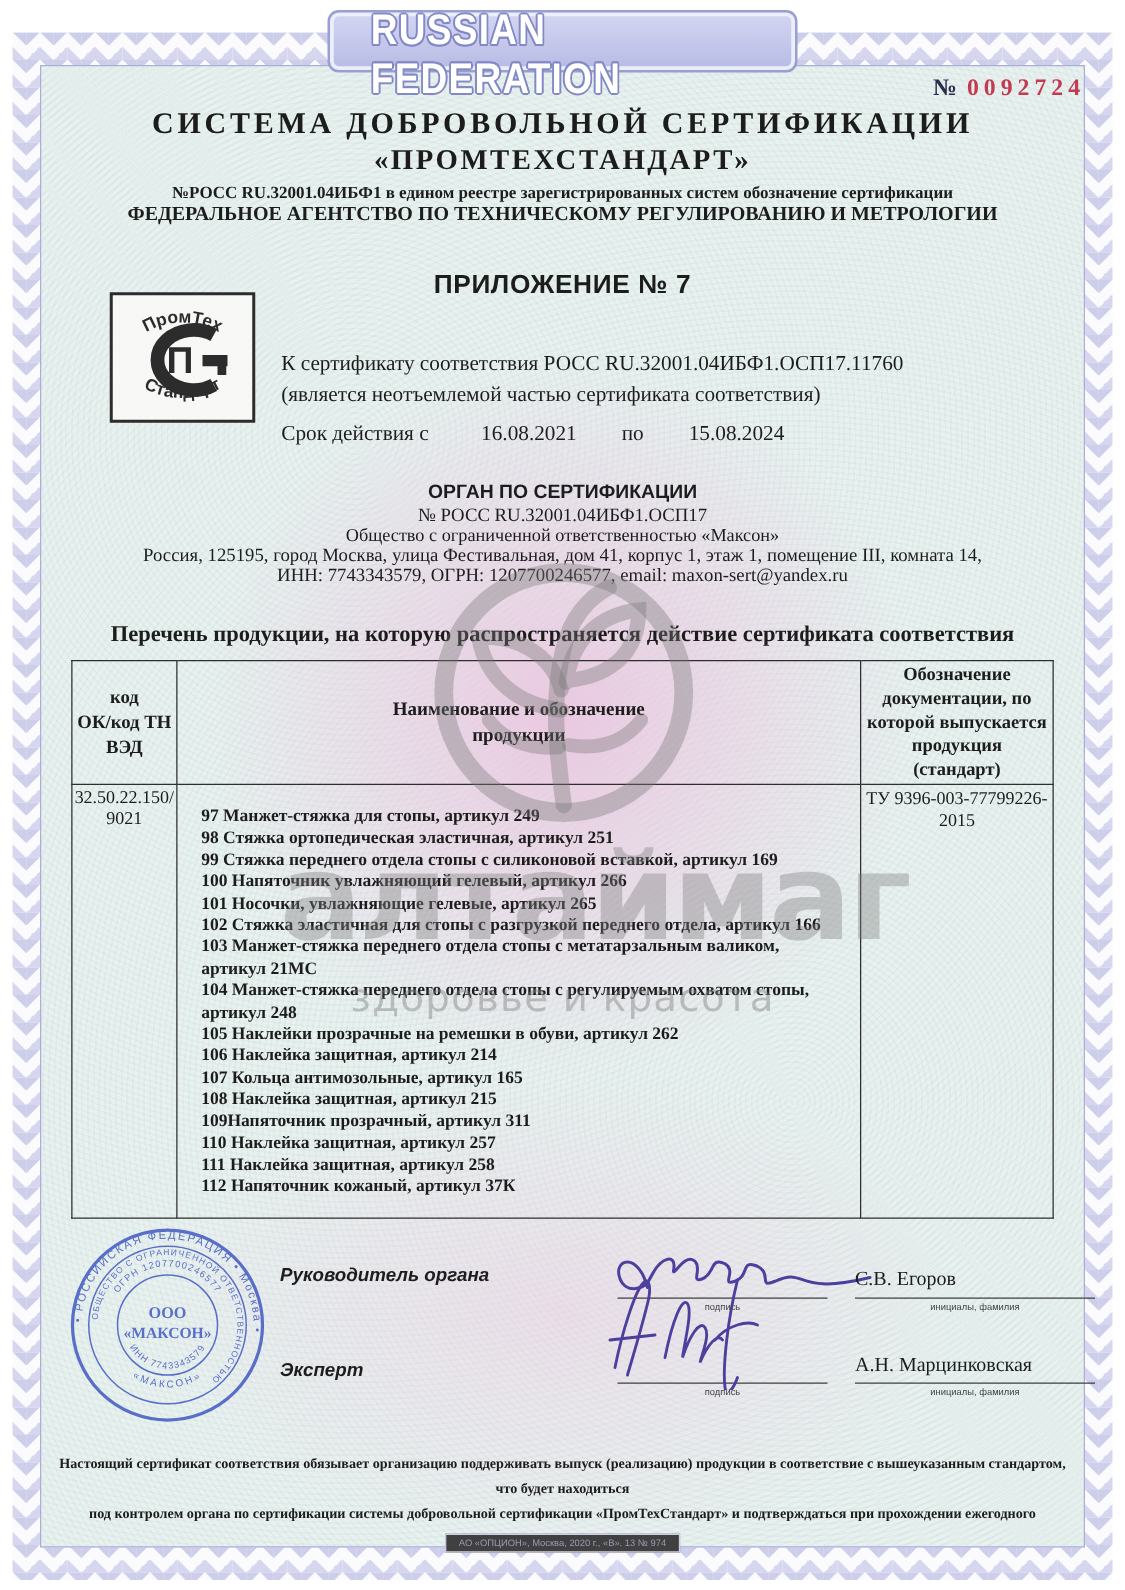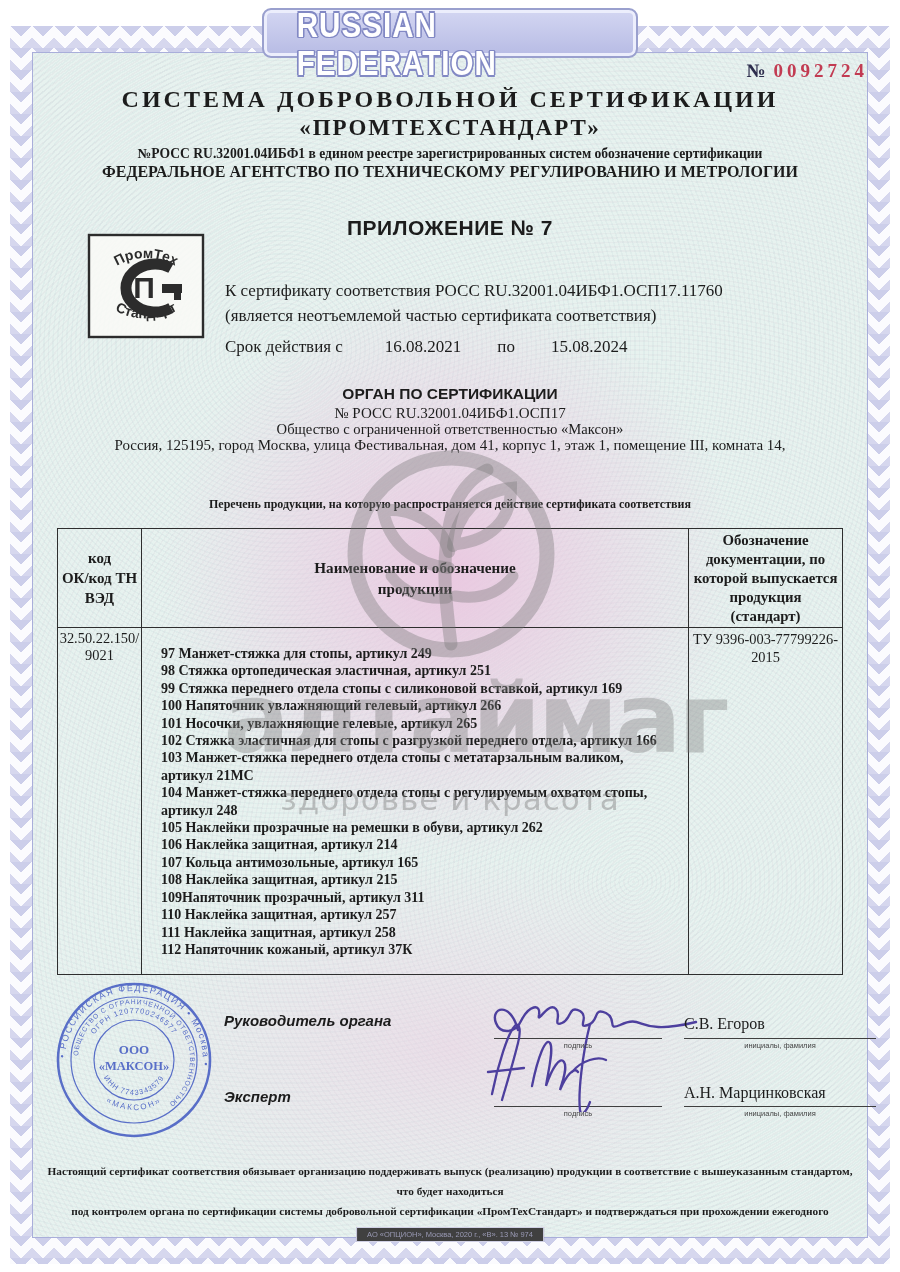--- a/index.html
+++ b/index.html
@@ -52,21 +52,21 @@
 
   .cert-ref{position:absolute;left:225px;top:278px;width:590px;font-size:17px;line-height:25px;z-index:5;}
   .validity{position:absolute;left:225px;top:337px;font-size:17px;z-index:5;display:flex;}
   .validity .gap-a{margin-left:42px;} .validity .gap-b{margin-left:36px;}
 
   .org-heading{top:385px;font-family:"Liberation Sans","DejaVu Sans",sans-serif;font-size:15.5px;font-weight:bold;}
   .org-number{top:405px;font-size:15px;}
   .org-name{top:421px;font-size:14.6px;}
   .org-address{top:437px;font-size:15px;}
   .org-contacts{top:453px;font-size:15px;}
-  .list-heading{top:497px;font-size:12px;font-weight:bold;}
+  .list-heading{top:497px;font-size:18px;font-weight:bold;}
 
   table.products-table{position:absolute;left:57px;top:528px;width:786px;border-collapse:collapse;z-index:5;
     font-family:"Liberation Serif","DejaVu Serif",serif;}
   .products-table th,.products-table td{border:1.6px solid #2e2e2e;padding:0;background:transparent;}
   .pre{white-space:pre-line;}
   .col-code{width:84px;} .col-name{width:548px;} .col-doc{width:154px;}
   .products-table thead th{height:98px;vertical-align:middle;text-align:center;font-weight:bold;}
   th.h-code{font-size:15px;line-height:20px;}
   th.h-name{font-size:15.2px;line-height:21px;}
   th.h-doc{font-size:14.8px;line-height:19px;}
@@ -161,20 +161,21 @@
     <span>Срок действия с</span>
     <span class="gap-a">16.08.2021</span>
     <span class="gap-b">по</span>
     <span class="gap-b">15.08.2024</span>
   </div>
 
   <div class="centered org-heading">ОРГАН ПО СЕРТИФИКАЦИИ</div>
   <div class="centered org-number">№ РОСС RU.32001.04ИБФ1.ОСП17</div>
   <div class="centered org-name">Общество с ограниченной ответственностью «Максон»</div>
   <div class="centered org-address">Россия, 125195, город Москва, улица Фестивальная, дом 41, корпус 1, этаж 1, помещение III, комната 14,</div>
+  <div class="centered org-contacts">ИНН: 7743343579, ОГРН: 1207700246577, email: maxon-sert@yandex.ru</div>
 
   <div class="centered list-heading">Перечень продукции, на которую распространяется действие сертификата соответствия</div>
 
   <table class="products-table">
     <colgroup>
         <col class="col-code">
         <col class="col-name">
         <col class="col-doc">
       </colgroup>
     <thead>

